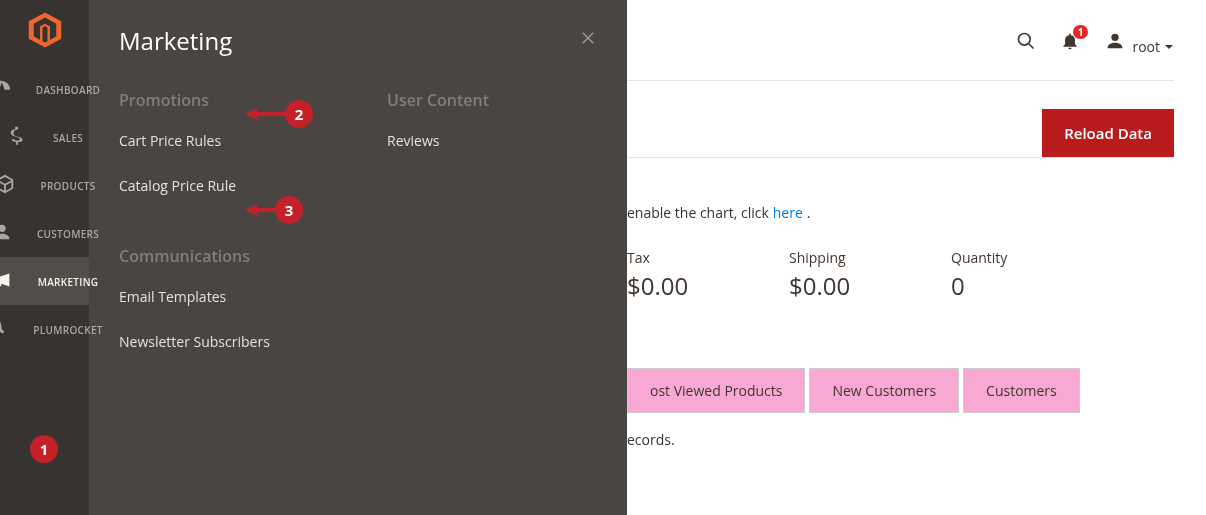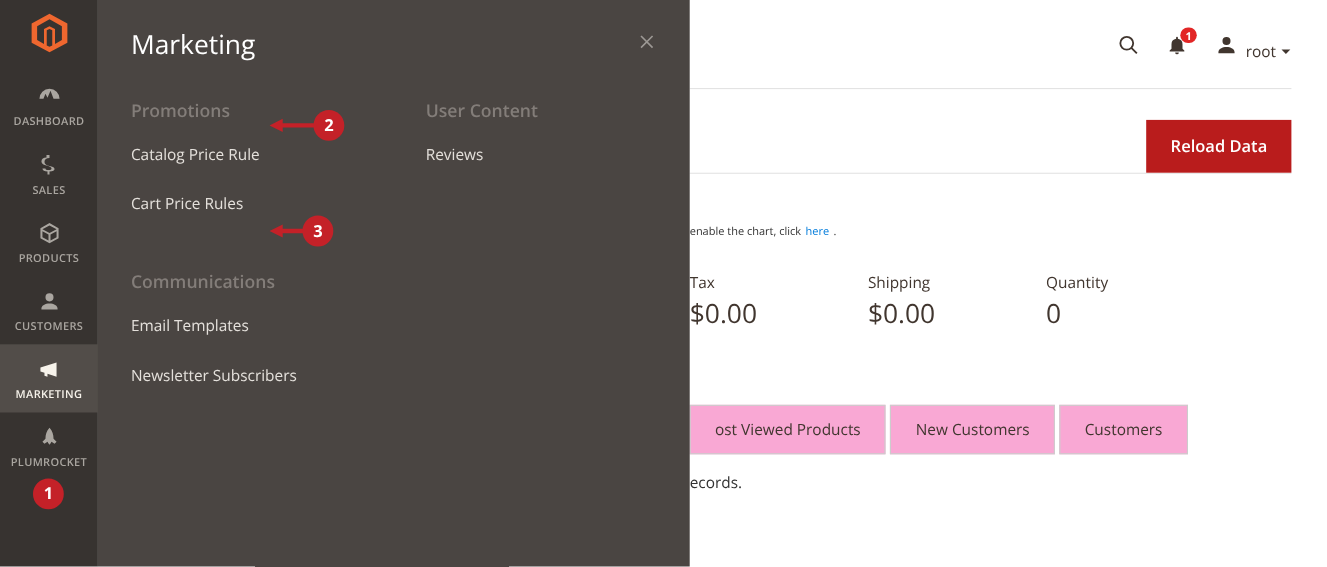--- a/index.html
+++ b/index.html
@@ -2,21 +2,21 @@
 <html><head>
 <meta charset="utf-8">
 <style>
   * { margin:0; padding:0; box-sizing:border-box; font-family:'Open Sans','Helvetica Neue',Helvetica,Arial,sans-serif; }
   body { background:#fff; width:1206px; height:515px; overflow:hidden; position:relative; color:#333; }
 
   
   .admin-sidebar { position:absolute; left:0; top:0; bottom:0; width:89px; background:#373330; display:flex; flex-direction:column; align-items:center; z-index:5; }
   .admin-logo { color:#ef672f; margin-top:10px; margin-bottom:10px; }
   .admin-logo svg { width:40px; height:40px; }
-  .nav-item { width:100%; display:flex; flex-direction:column; align-items:center; justify-content:center; color:#aaa6a0; font-size:10px; padding:12px 0 10px; cursor:pointer; letter-spacing:.03em; }
+  .nav-item { width:100%; display:flex; flex-direction:row; align-items:center; justify-content:center; color:#aaa6a0; font-size:10px; padding:12px 0 10px; cursor:pointer; letter-spacing:.03em;gap:23px; }
   .nav-item.active { background:#524d49; color:#f7f3eb; }
   .nav-item .icon { display:flex; align-items:center; justify-content:center; margin-bottom:4px; }
   .nav-item .icon svg { width:24px; height:22px; }
   .nav-label { font-weight:600; }
 
   
   .submenu { position:absolute; left:89px; top:0; bottom:0; width:538px; background:#4a4542; color:#fff; z-index:4; padding:24px 0 0 0; }
   .submenu-header { display:flex; align-items:center; justify-content:space-between; padding:0 30px 22px 30px; }
   .submenu-title { font-size:24px; font-weight:400; color:#fff; }
   .submenu-close { color:#9c9894; cursor:pointer; }
@@ -38,21 +38,21 @@
   .topbar .icon-btn { color:#41362f; cursor:pointer; position:relative; }
   .topbar .icon-btn svg { width:20px; height:20px; }
   .notif-badge { position:absolute; top:-6px; right:-8px; background:#e22626; color:#fff; font-size:10px; font-weight:700; border-radius:9px; padding:1px 5px; line-height:12px; }
   .user { display:flex; align-items:flex-end; color:#41362f; font-size:14px; cursor:pointer; }
   .user .avatar-icon svg { width:22px; height:22px; margin-right:6px; }
   .user .caret { margin-left:4px; }
 
   
   .reload-btn { position:absolute; right:32px; top:109px; background:#b91c1c; color:#fff; border:none; font-size:15px; font-weight:600; padding:14px 22px; cursor:pointer; z-index:2; }
 
-  .chart-enable-row { position:absolute; left:627px; top:203px; font-size:10px; color:#333; z-index:1; display:flex; gap:4px; }
+  .chart-enable-row { position:absolute; left:627px; top:203px; font-size:14px; color:#333; z-index:1; display:flex; gap:4px; }
   .chart-enable-row .link { color:#007bdb; cursor:pointer; }
 
   .stats-row { position:absolute; left:627px; top:248px; display:flex; gap:0; z-index:1; }
   .stat { width:162px; }
   .stat .label { font-size:14px; color:#41362f; margin-bottom:2px; }
   .stat .value { font-size:24px; font-weight:400; color:#41362f; }
 
   .tabs-row { position:absolute; left:627px; top:368px; display:flex; z-index:1; }
   .dash-tab { border:1px solid #ccc; background:#f9a8d4; padding:12px 22px; font-size:14px; color:#41362f; margin-right:4px; cursor:pointer; }
 
@@ -125,22 +125,22 @@
     <div class="submenu-title">Marketing</div>
     <div class="submenu-close">
       <svg viewBox="0 0 24 24" stroke="currentColor" stroke-width="2" fill="none">
           <path d="M5 5l14 14M19 5L5 19"></path>
         </svg>
     </div>
   </div>
   <div class="submenu-cols">
     <div class="submenu-col">
       <div class="group-heading">Promotions</div>
+      <div class="menu-link">Cart Price Rules</div>
       <div class="menu-link">Catalog Price Rule</div>
-      <div class="menu-link">Cart Price Rules</div>
 
       <div class="group-heading spacer-top">Communications</div>
       <div class="menu-link">Email Templates</div>
       <div class="menu-link">Newsletter Subscribers</div>
     </div>
     <div class="submenu-col">
       <div class="group-heading">User Content</div>
       <div class="menu-link">Reviews</div>
     </div>
   </div>

